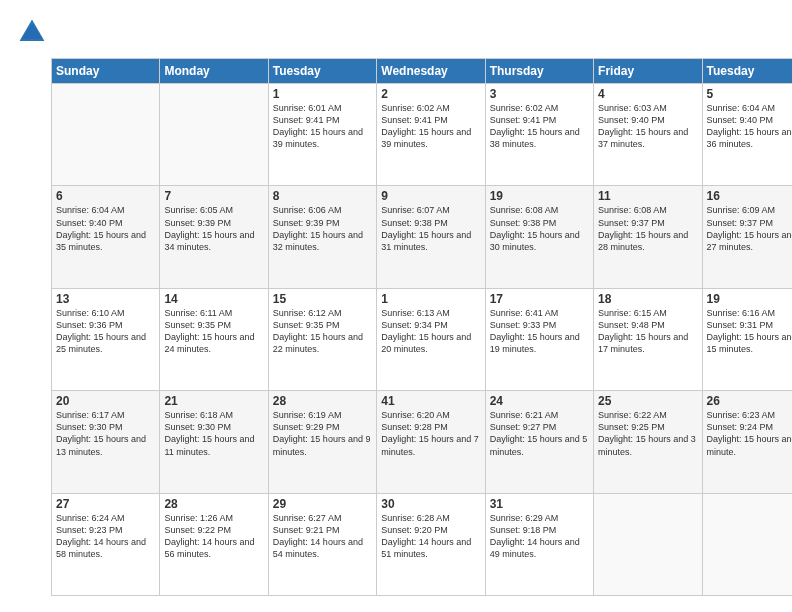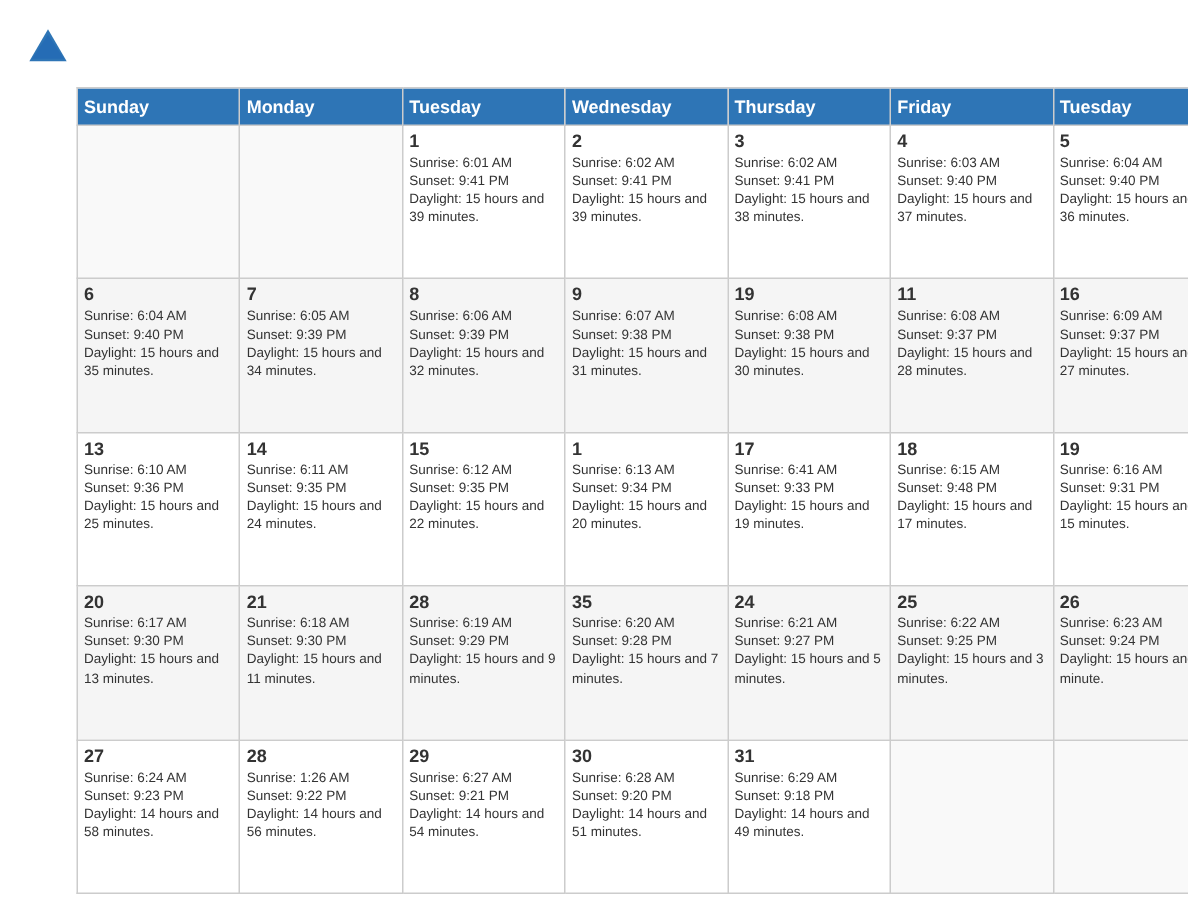--- a/index.html
+++ b/index.html
@@ -275,21 +275,21 @@
 Sunset: 9:30 PM
 Daylight: 15 hours and 11 minutes.</div>
           </td>
           <td>
             <span class="day-num">28</span>
             <div class="day-info">Sunrise: 6:19 AM
 Sunset: 9:29 PM
 Daylight: 15 hours and 9 minutes.</div>
           </td>
           <td>
-            <span class="day-num">35</span>
+            <span class="day-num">41</span>
             <div class="day-info">Sunrise: 6:20 AM
 Sunset: 9:28 PM
 Daylight: 15 hours and 7 minutes.</div>
           </td>
           <td>
             <span class="day-num">24</span>
             <div class="day-info">Sunrise: 6:21 AM
 Sunset: 9:27 PM
 Daylight: 15 hours and 5 minutes.</div>
           </td>

